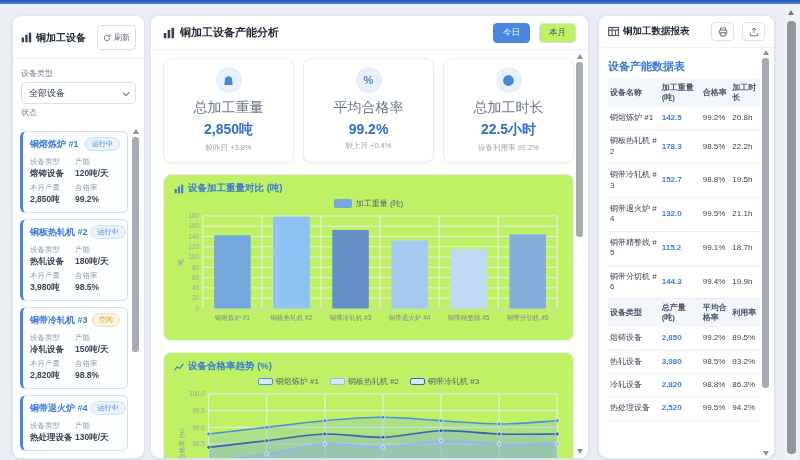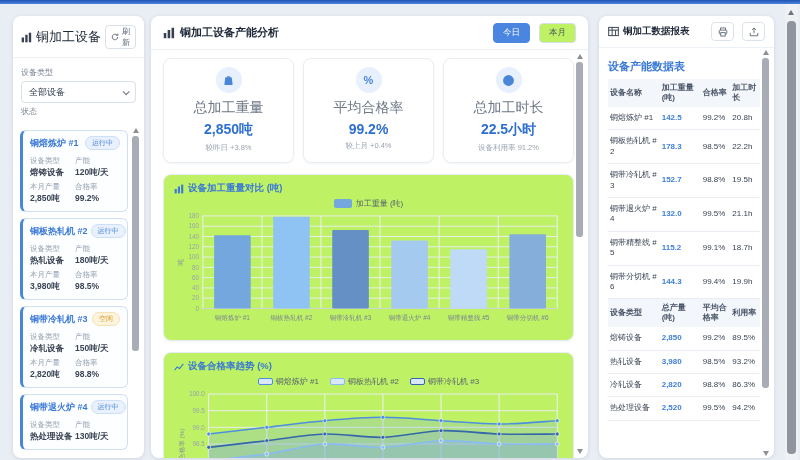--- a/index.html
+++ b/index.html
@@ -10,23 +10,23 @@
   }
   .top-strip { position:absolute; left:0; top:0; width:800px; height:4px;
     background:linear-gradient(180deg,#1f52b5,#4b85dd); }
   .panel { position:absolute; background:#fff; border-radius:8px;
     box-shadow:0 1px 4px rgba(25,55,110,.12); overflow:hidden; }
 
   
   #sidebar { left:13px; top:16px; width:131px; height:442px; }
   .sb-header { display:flex; align-items:center; gap:4px; padding:9px 8px 8px 8px;
     border-bottom:1px solid #edf0f5; }
-  .sb-title { font-size:13px; font-weight:normal; color:#1f2937; flex:1; white-space:nowrap;text-align:center; }
+  .sb-title { font-size:10px; font-weight:bold; color:#1f2937; flex:1; white-space:nowrap; }
   .btn-light { display:inline-flex; align-items:center; gap:3px; background:#fff;
-    border:1px solid #d9dfe9; border-radius:4px; padding:0 5px; font-size:8px;
+    border:1px solid #d9dfe9; border-radius:4px; padding:6px 5px; font-size:8px;
     color:#556070; cursor:pointer; }
   .filters { padding:6px 8px 8px 8px; }
   .filter-label { font-size:8px; color:#7a8494; margin:3px 0 3px 0; }
   .select { display:flex; align-items:center; justify-content:space-between;
     border:1px solid #d9e0ea; border-radius:4px; background:#fff; height:22px;
     padding:0 7px; font-size:9px; color:#2f3a4a; cursor:pointer; }
   .chev { width:5px; height:5px; border-right:1.3px solid #67707e;
     border-bottom:1.3px solid #67707e; transform:rotate(45deg) translateY(-1px); }
   .device-list { position:relative; height:330px; overflow:hidden; padding:2px 16px 0 7px; }
   .dev-card { border:1px solid #cfe0f5; border-left:3px solid #4a86d8; border-radius:6px;

